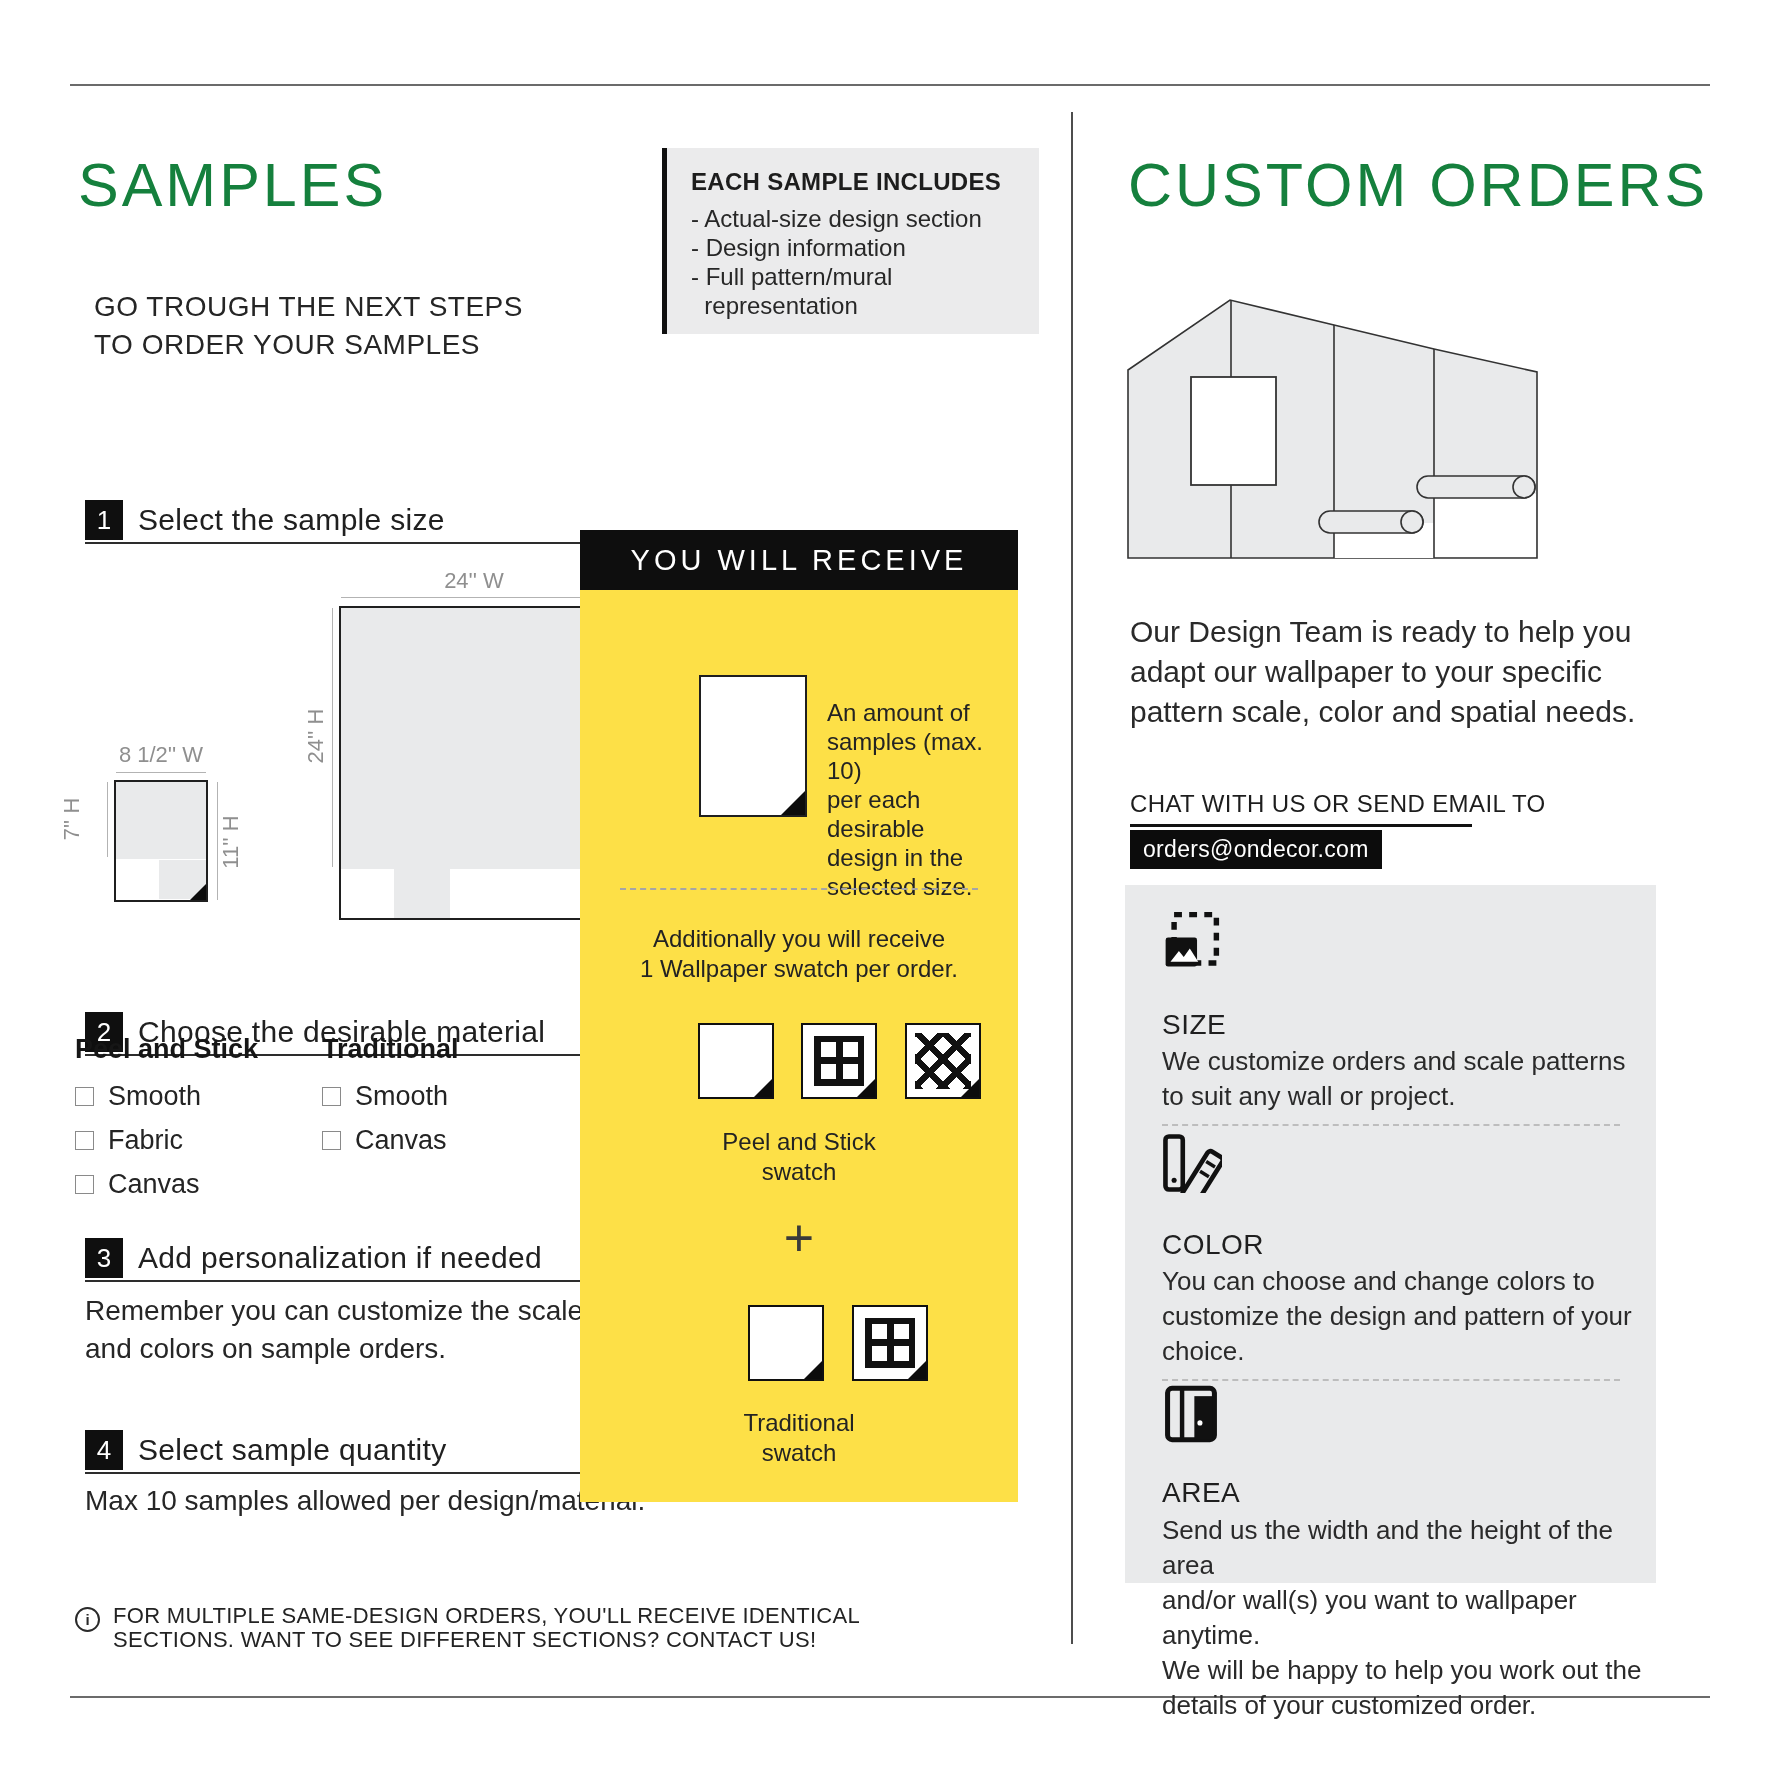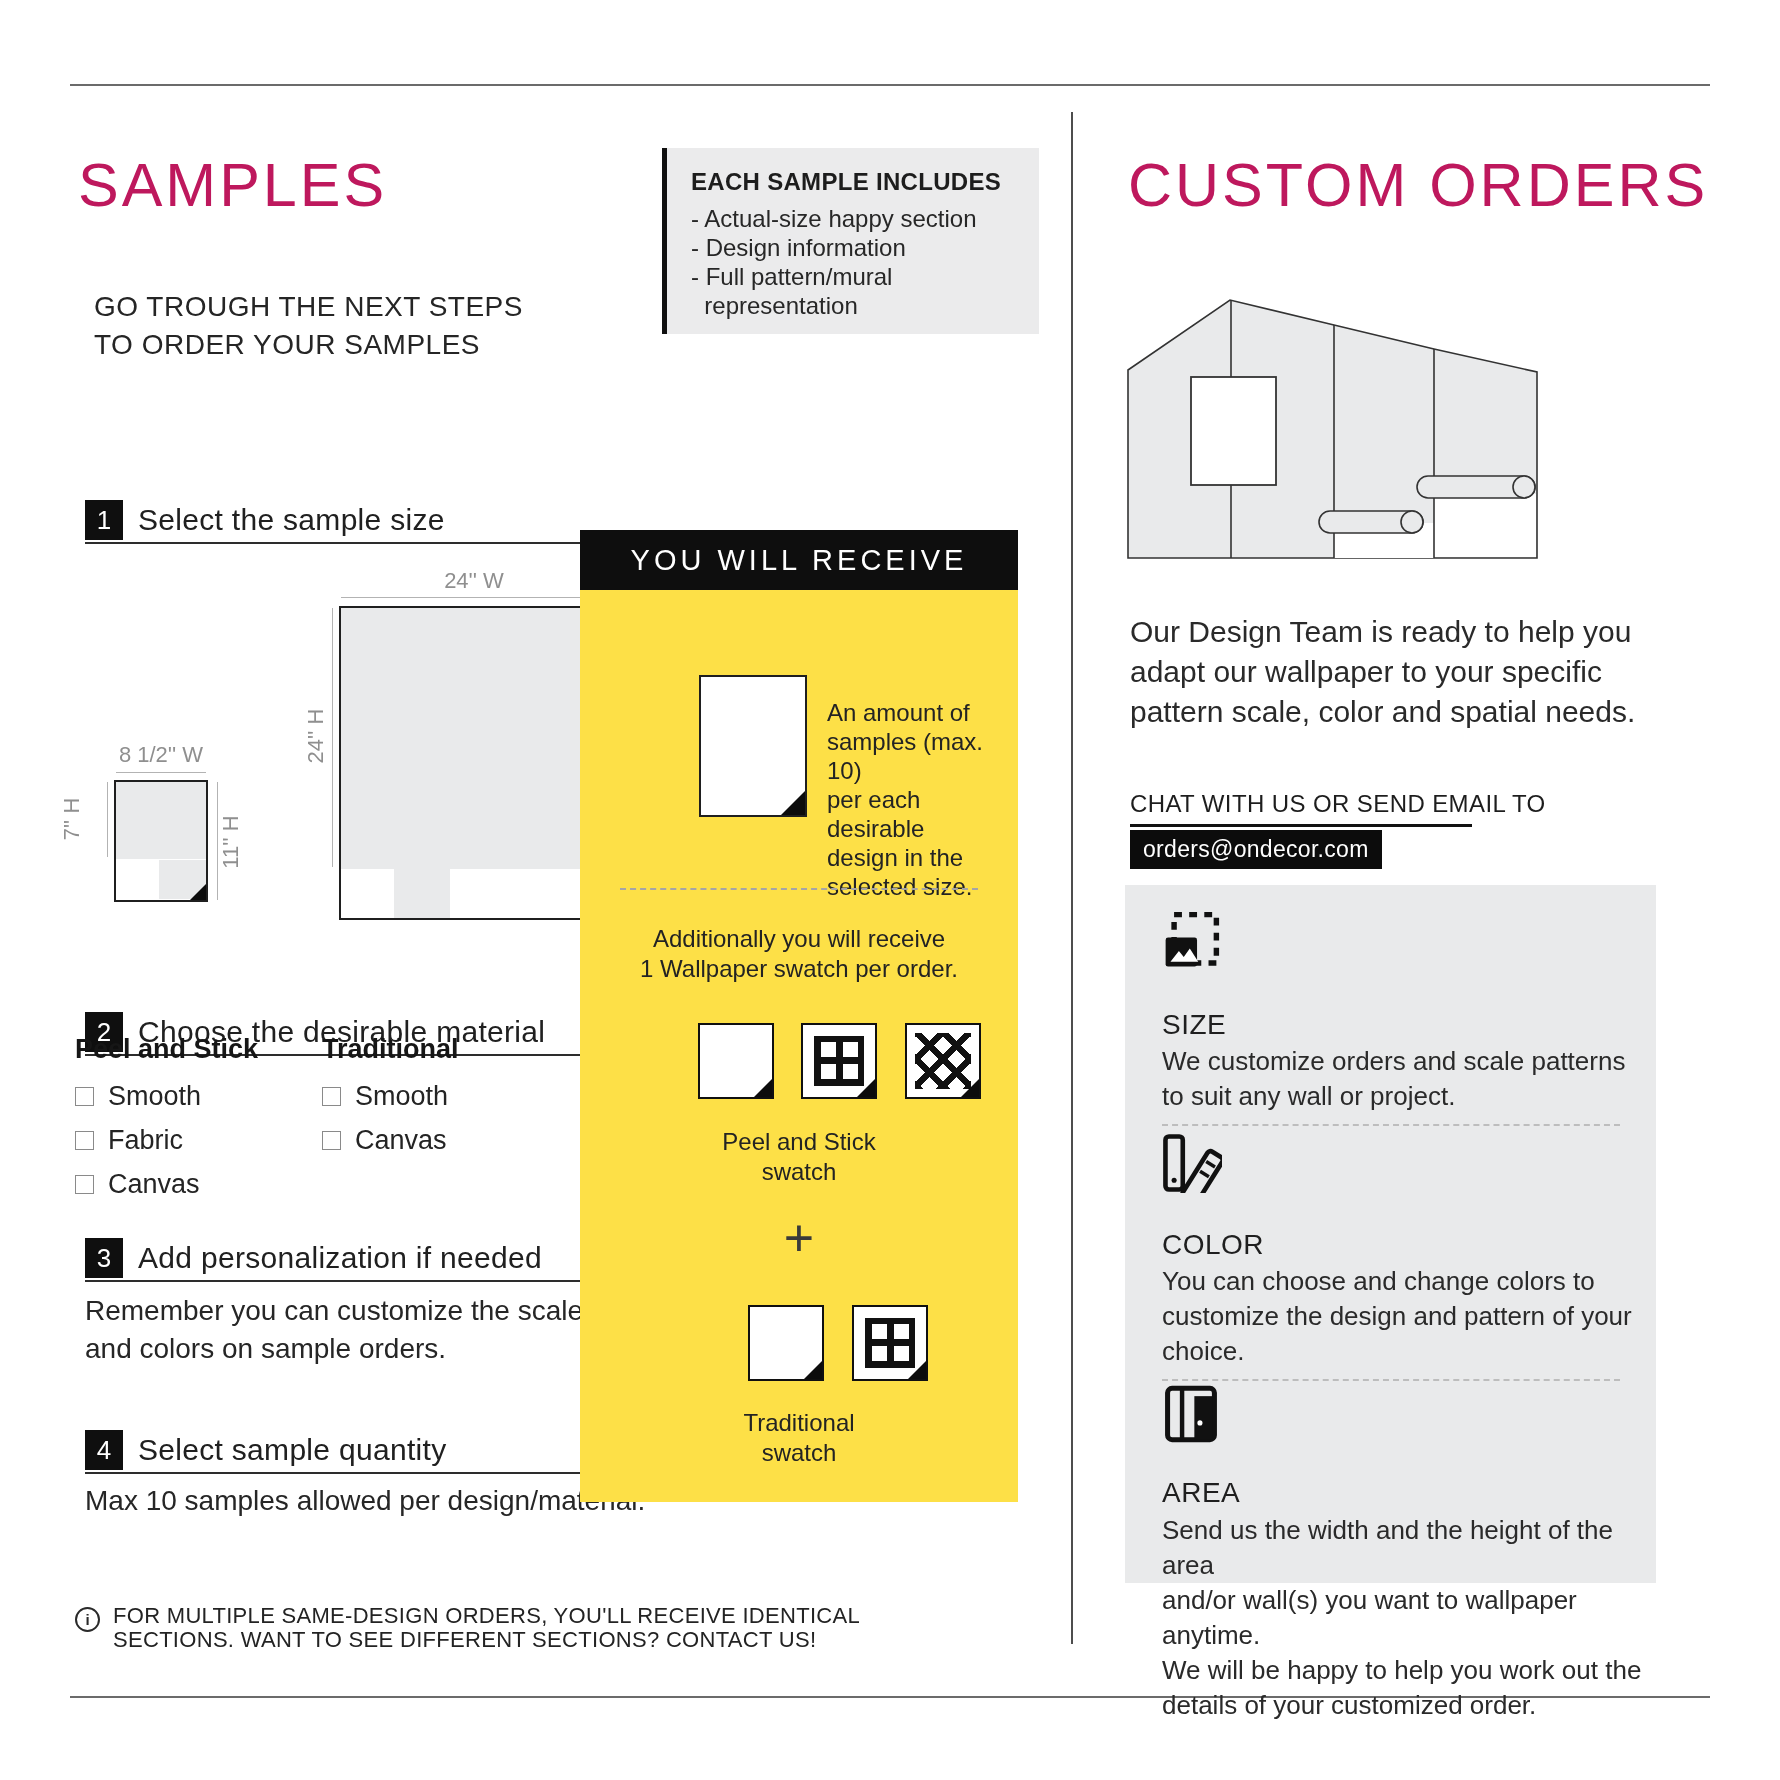--- a/index.html
+++ b/index.html
@@ -1,20 +1,20 @@
 <!DOCTYPE html>
 <html><head>
 <meta charset="utf-8">
 <style>
   html,body{margin:0;padding:0;background:#fff;}
   .page{position:relative;width:1780px;height:1780px;background:#ffffff;
         font-family:"Liberation Sans", sans-serif;color:#222;overflow:hidden;}
   .abs{position:absolute;}
   .rule{position:absolute;left:70px;width:1640px;height:2px;background:#6b6b6b;}
-  .big-title{position:absolute;font-size:61px;font-weight:400;letter-spacing:3px;color:#be185d;white-space:nowrap;}
+  .big-title{position:absolute;font-size:61px;font-weight:400;letter-spacing:3px;color:#15803d;white-space:nowrap;}
   .subtitle{position:absolute;font-size:28px;font-weight:300;line-height:38px;letter-spacing:.5px;color:#252525;white-space:pre-line;}
   
   .includes{position:absolute;left:662px;top:148px;width:377px;height:186px;background:#ebebec;
             border-left:5px solid #101010;box-sizing:border-box;padding:20px 8px 0 24px;}
   .includes h3{margin:0 0 8px 0;font-size:24px;font-weight:700;letter-spacing:.3px;color:#1d1d1d;}
   .includes .itm{font-size:24px;font-weight:300;line-height:29px;color:#272727;white-space:pre-line;}
   
   .step{position:absolute;left:85px;width:555px;border-bottom:2px solid #2d2d2d;padding-bottom:2px;}
   .step .head{display:flex;align-items:center;}
   .numbox{width:38px;height:40px;background:#0f0f0f;color:#fff;font-size:26px;font-weight:500;
@@ -79,21 +79,21 @@
   <div class="rule" style="top:84px;"></div>
   <div class="rule" style="top:1696px;"></div>
   <div class="vdivider"></div>
 
   <div class="big-title" style="left:78px;top:150px;">SAMPLES</div>
   <div class="subtitle" style="left:78px;top:288px;margin-left:16px;">GO TROUGH THE NEXT STEPS
 TO ORDER YOUR SAMPLES</div>
 
   <div class="includes">
     <h3>EACH SAMPLE INCLUDES</h3>
-    <div class="itm">- Actual-size happy section</div>
+    <div class="itm">- Actual-size design section</div>
     <div class="itm">- Design information</div>
     <div class="itm">- Full pattern/mural
 &nbsp;&nbsp;representation</div>
   </div>
 
   <div class="step" style="top:500px;">
     <div class="head">
       <div class="numbox">1</div>
       <div class="steptitle">Select the sample size</div>
     </div>

